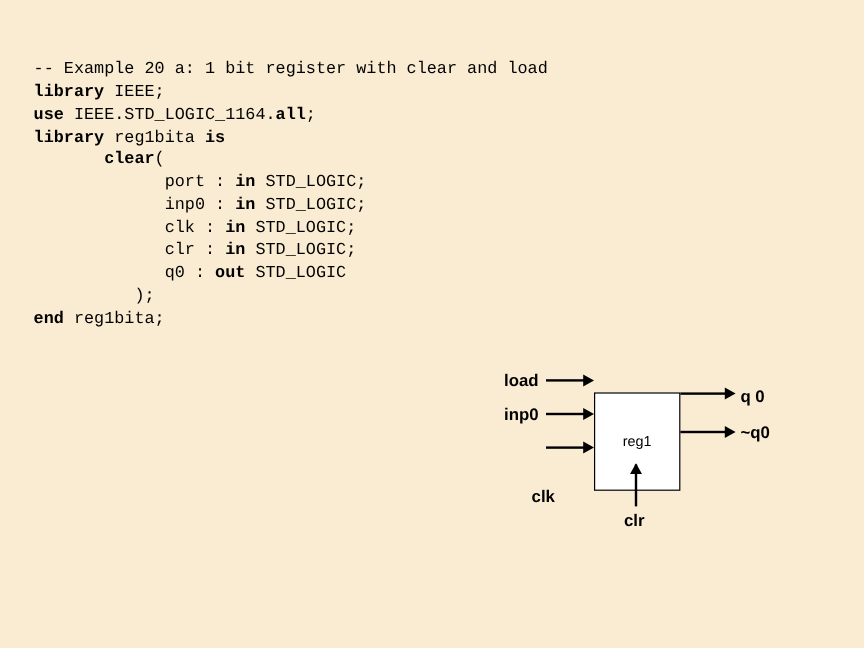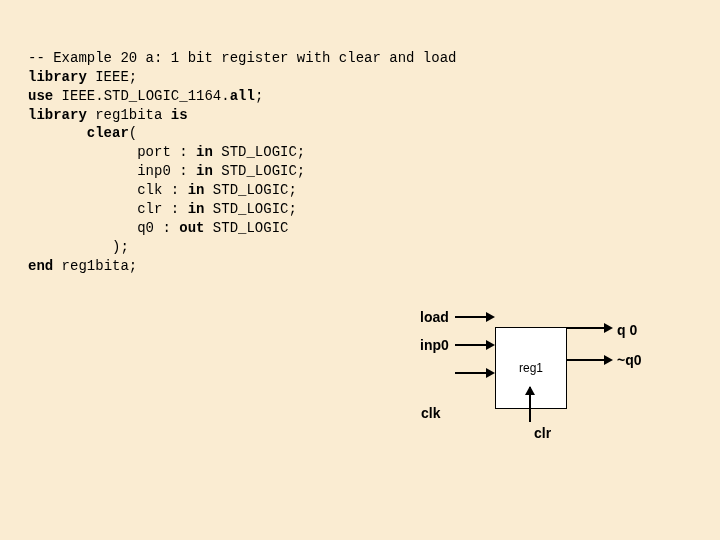--- a/index.html
+++ b/index.html
@@ -93,28 +93,28 @@
   <div class="box">reg1</div>
 
   <div class="lbl" style="top:18px; left:25px;">load</div>
   <div class="wire" style="top:26px; left:60px; width:32px; height:2px;"></div>
   <div class="arrow-r" style="top:22px; left:91px;"></div>
 
   <div class="lbl" style="top:46px; left:25px;">inp0</div>
   <div class="wire" style="top:54px; left:60px; width:32px; height:2px;"></div>
   <div class="arrow-r" style="top:50px; left:91px;"></div>
 
-  <div class="lbl" style="top:74px; left:26px;margin-top:40px;">clk</div>
+  <div class="lbl" style="top:74px; left:48px;margin-top:40px;">clk</div>
   <div class="wire" style="top:82px; left:60px; width:32px; height:2px;"></div>
   <div class="arrow-r" style="top:78px; left:91px;"></div>
 
   <div class="wire" style="top:37px; left:172px; width:38px; height:2px;"></div>
   <div class="arrow-r" style="top:33px; left:209px;"></div>
   <div class="lbl" style="top:31px; left:222px;">q 0</div>
 
   <div class="wire" style="top:69px; left:172px; width:38px; height:2px;"></div>
   <div class="arrow-r" style="top:65px; left:209px;"></div>
   <div class="lbl" style="top:61px; left:222px;">~q0</div>
 
   <div class="wire" style="top:97px; left:134px; width:2px; height:35px;"></div>
   <div class="arrow-u" style="top:96px; left:130px;"></div>
-  <div class="lbl" style="top:134px; left:139px;">clr</div>
+  <div class="lbl" style="top:134px; left:125px;">clr</div>
 </div>
 
 </body></html>

